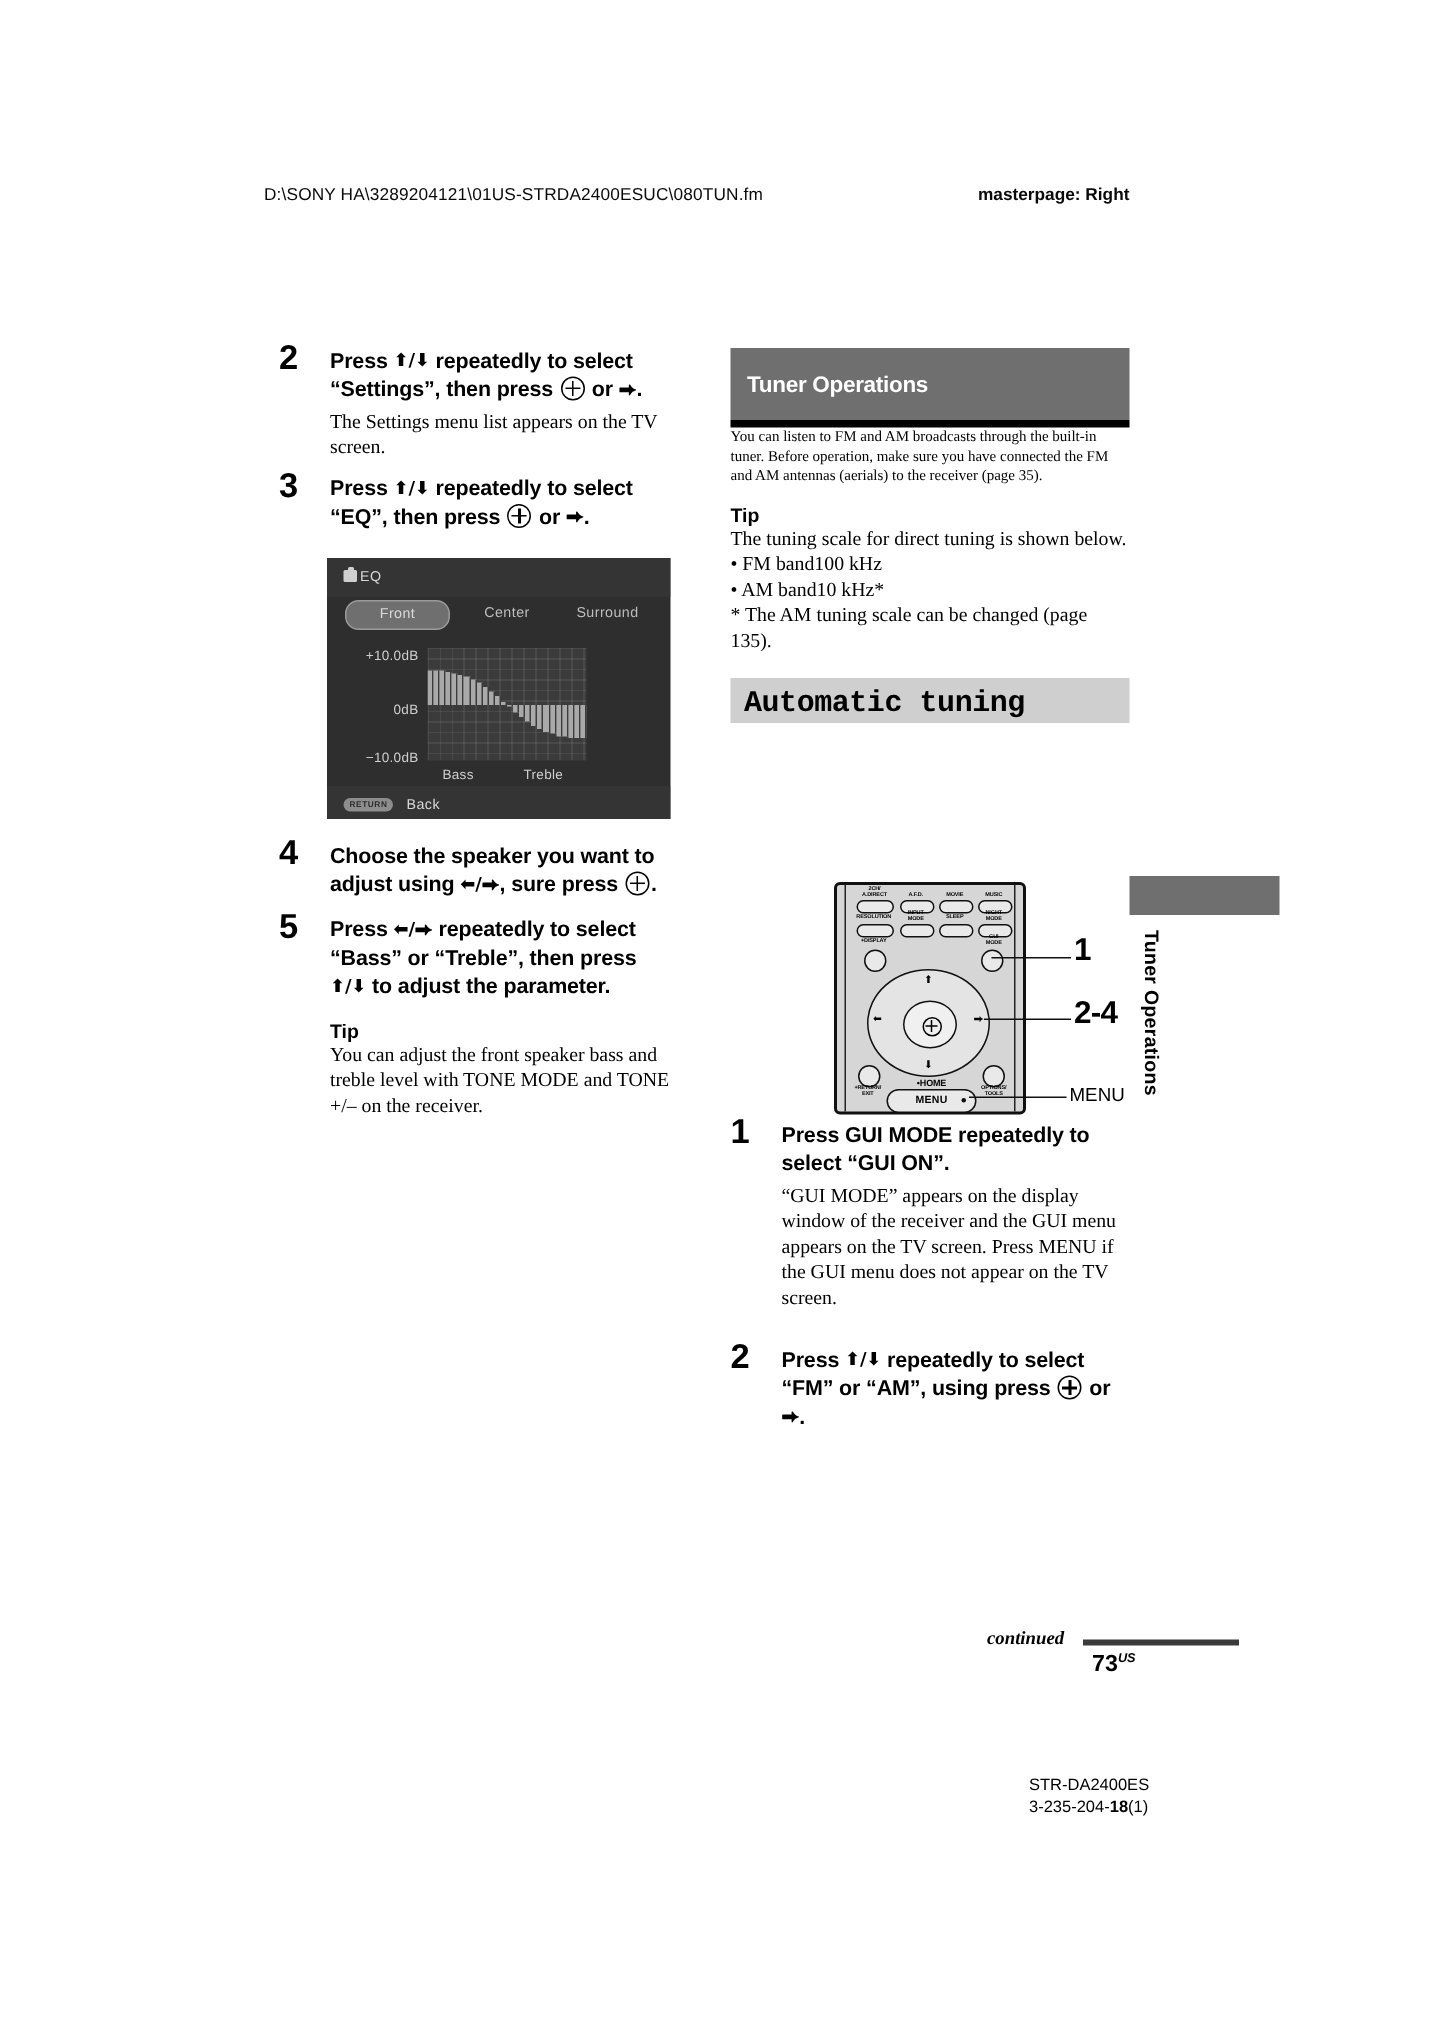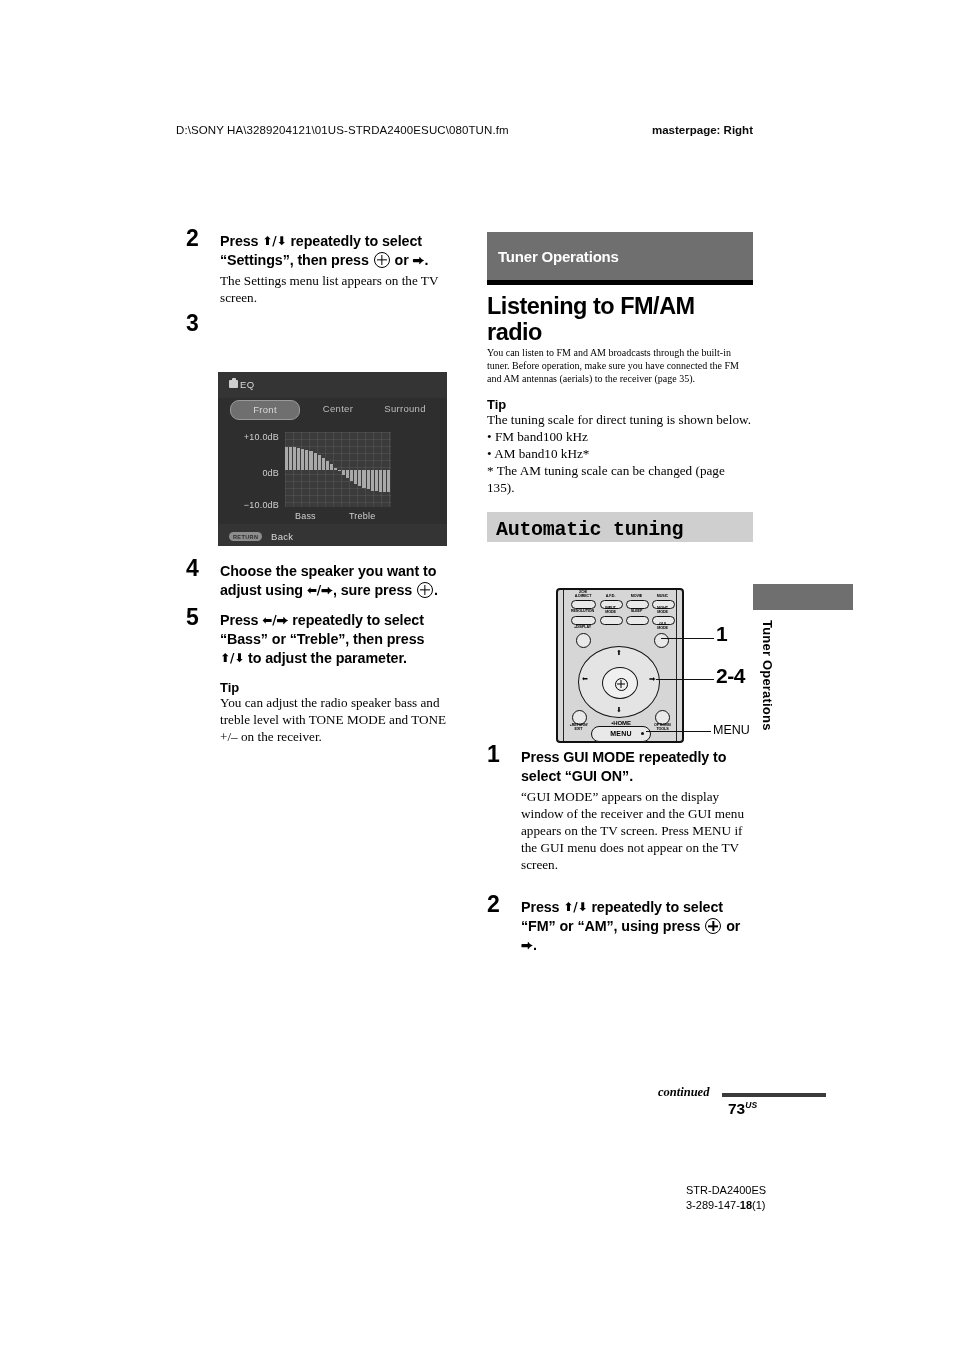--- a/index.html
+++ b/index.html
@@ -537,20 +537,21 @@
   <div class="col-left">
 
     <div class="step">
       <div class="step-num">2</div>
       <div class="step-title"><span>Press </span><span class="arr">⬆/⬇</span><span> repeatedly to select “Settings”, then press </span><span class="enter-ico"></span><span> or </span><span class="arr">⮕</span><span>.</span></div>
       <div class="step-body">The Settings menu list appears on the TV screen.</div>
     </div>
 
     <div class="step" style="margin-top:10px">
       <div class="step-num">3</div>
+      <div class="step-title"><span>Press </span><span class="arr">⬆/⬇</span><span> repeatedly to select “EQ”, then press </span><span class="enter-ico"></span><span> or </span><span class="arr">⮕</span><span>.</span></div>
     </div>
   </div>
 
   <div class="eq-shot">
     <div class="eq-titlebar"></div>
     <div class="eq-icon"></div>
     <div class="eq-title">EQ</div>
 
     <div class="eq-tabs">
       <div class="eq-tab sel">Front</div>
@@ -605,30 +606,29 @@
   <div style="position:absolute;left:186px;top:562px;width:262px">
     <div class="step">
       <div class="step-num">4</div>
       <div class="step-title"><span>Choose the speaker you want to adjust using </span><span class="arr">⬅/⮕</span><span>, sure press </span><span class="enter-ico"></span><span>.</span></div>
     </div>
 
     <div class="step" style="margin-top:11px">
       <div class="step-num">5</div>
       <div class="step-title"><span>Press </span><span class="arr">⬅/⮕</span><span> repeatedly to select “Bass” or “Treble”, then press </span><span class="arr">⬆/⬇</span><span> to adjust the parameter.</span></div>
       <div class="tip-head">Tip</div>
-      <div class="tip-body">You can adjust the radio speaker bass and treble level with TONE MODE and TONE +/– on the receiver.</div>
+      <div class="tip-body">You can adjust the front speaker bass and treble level with TONE MODE and TONE +/– on the receiver.</div>
     </div>
   </div>
 
   <div class="col-right">
     <div class="banner-tuner">
       <span>Tuner Operations</span>
     </div>
     <div class="banner-rule"></div>
-    <div class="page-title">Listening to FM/AM radio</div>
     <div class="intro">You can listen to FM and AM broadcasts through the built-in tuner. Before operation, make sure you have connected the FM and AM antennas (aerials) to the receiver (page 35).</div>
 
     <div class="tip-head">Tip</div>
     <div class="tip-body">The tuning scale for direct tuning is shown below.</div>
     <div class="tip-body">• FM band100 kHz</div>
     <div class="tip-body">• AM band10 kHz*</div>
     <div class="tip-body">* The AM tuning scale can be changed (page 135).</div>
 
     <div class="banner-sub">
       <span>Automatic tuning</span>
@@ -714,16 +714,16 @@
   </div>
 
   <div class="side-block"></div>
   <div class="side-text">Tuner Operations</div>
 
   <div class="continued">continued</div>
   <div class="cont-rule"></div>
   <div class="pagenum"><span>73</span><sup>US</sup></div>
   <div class="model">
     <div>STR-DA2400ES</div>
-    <div><span>3-289-147-</span><b>18</b><span>(1)</span></div>
+    <div><span>3-235-204-</span><b>18</b><span>(1)</span></div>
   </div>
 
 </div>
 
 </body></html>

